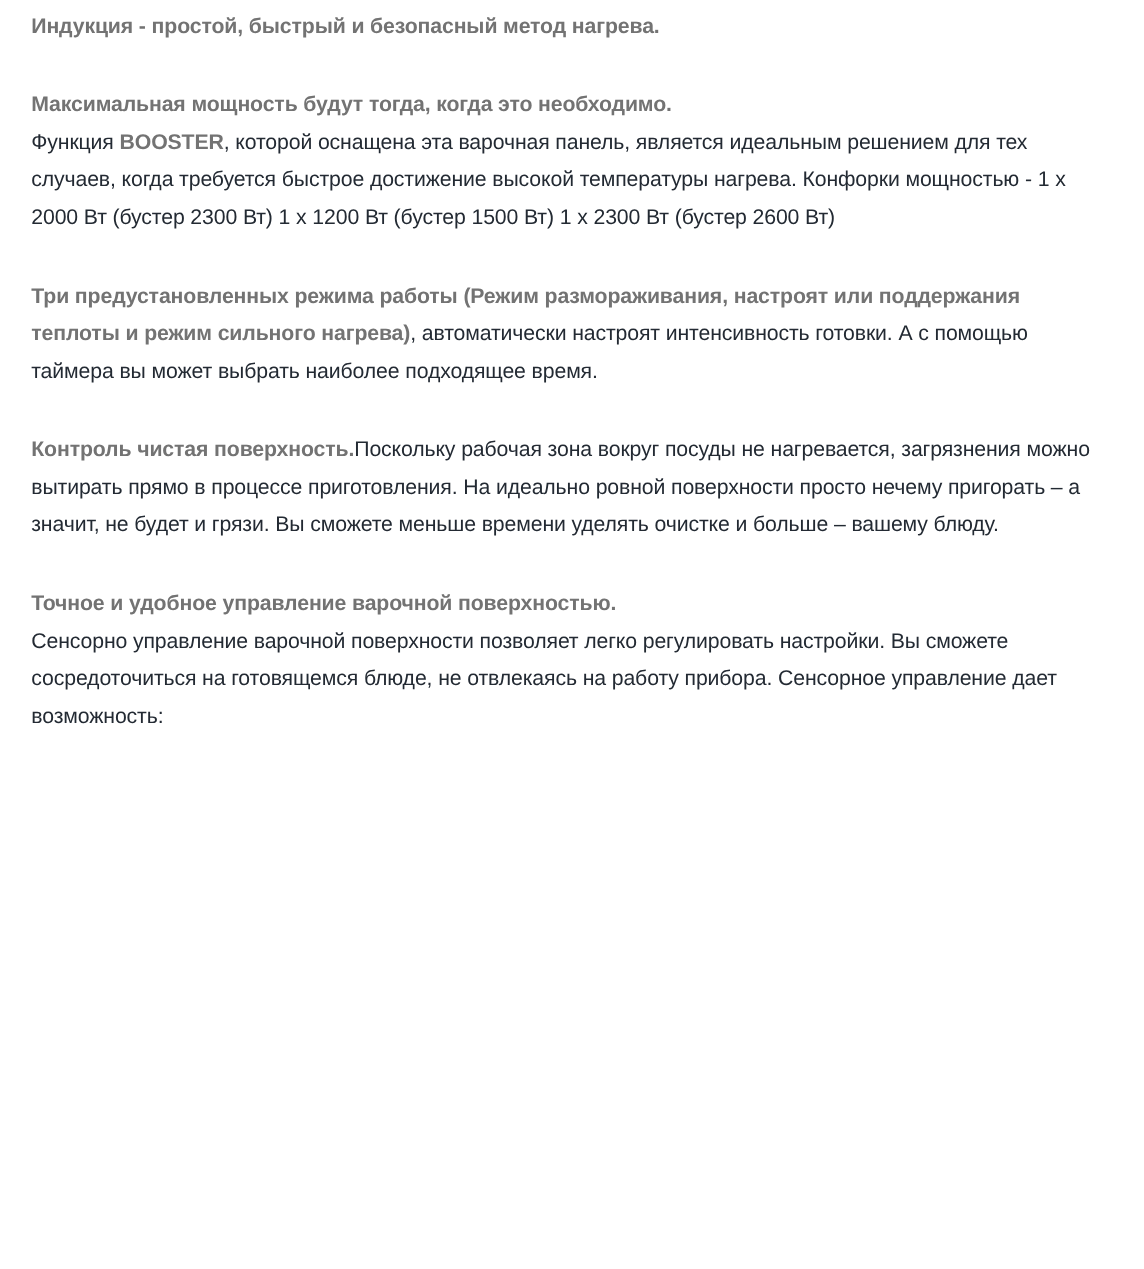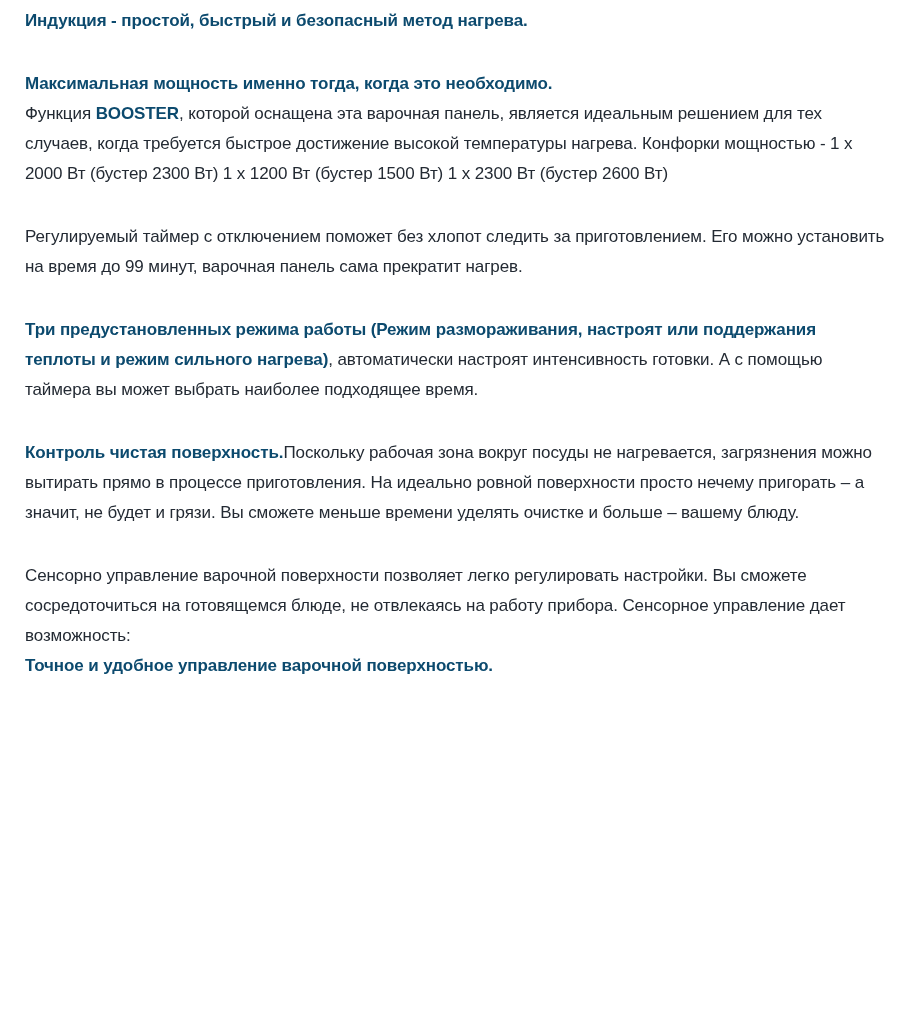--- a/index.html
+++ b/index.html
@@ -24,40 +24,39 @@
   }
   .para {
     margin: 0;
     font-size: 17px;
     line-height: 30px;
     letter-spacing: -0.1px;
     color: #232a33;
   }
   .bold {
     font-weight: 700;
-    color: #0c4a6e;
+    color: #737373;
   }
 </style>
 </head>
 <body>
 
 <main class="page">
     <section class="feature-section">
       <p class="para"><span class="bold">Индукция - простой, быстрый и безопасный метод нагрева.</span></p>
     </section>
     <section class="feature-section">
-      <p class="para"><span class="bold">Максимальная мощность именно тогда, когда это необходимо.</span></p>
+      <p class="para"><span class="bold">Максимальная мощность будут тогда, когда это необходимо.</span></p>
       <p class="para"><span>Функция </span><span class="bold">BOOSTER</span><span>, которой оснащена эта варочная панель, является идеальным решением для тех случаев, когда требуется быстрое достижение высокой температуры нагрева. Конфорки мощностью - 1 x 2000 Вт (бустер 2300 Вт) 1 x 1200 Вт (бустер 1500 Вт) 1 x 2300 Вт (бустер 2600 Вт)</span></p>
     </section>
     <section class="feature-section">
-      <p class="para"><span>Регулируемый таймер с отключением поможет без хлопот следить за приготовлением. Его можно установить на время до 99 минут, варочная панель сама прекратит нагрев.</span></p>
     </section>
     <section class="feature-section">
       <p class="para"><span class="bold">Три предустановленных режима работы (Режим размораживания, настроят или поддержания теплоты и режим сильного нагрева)</span><span>, автоматически настроят интенсивность готовки. А с помощью таймера вы может выбрать наиболее подходящее время.</span></p>
     </section>
     <section class="feature-section">
       <p class="para"><span class="bold">Контроль чистая поверхность.</span><span>Поскольку рабочая зона вокруг посуды не нагревается, загрязнения можно вытирать прямо в процессе приготовления. На идеально ровной поверхности просто нечему пригорать – а значит, не будет и грязи. Вы сможете меньше времени уделять очистке и больше – вашему блюду.</span></p>
     </section>
     <section class="feature-section">
+      <p class="para"><span class="bold">Точное и удобное управление варочной поверхностью.</span></p>
       <p class="para"><span>Сенсорно управление варочной поверхности позволяет легко регулировать настройки. Вы сможете сосредоточиться на готовящемся блюде, не отвлекаясь на работу прибора. Сенсорное управление дает возможность:</span></p>
-      <p class="para"><span class="bold">Точное и удобное управление варочной поверхностью.</span></p>
     </section>
   </main>
 
 </body></html>

